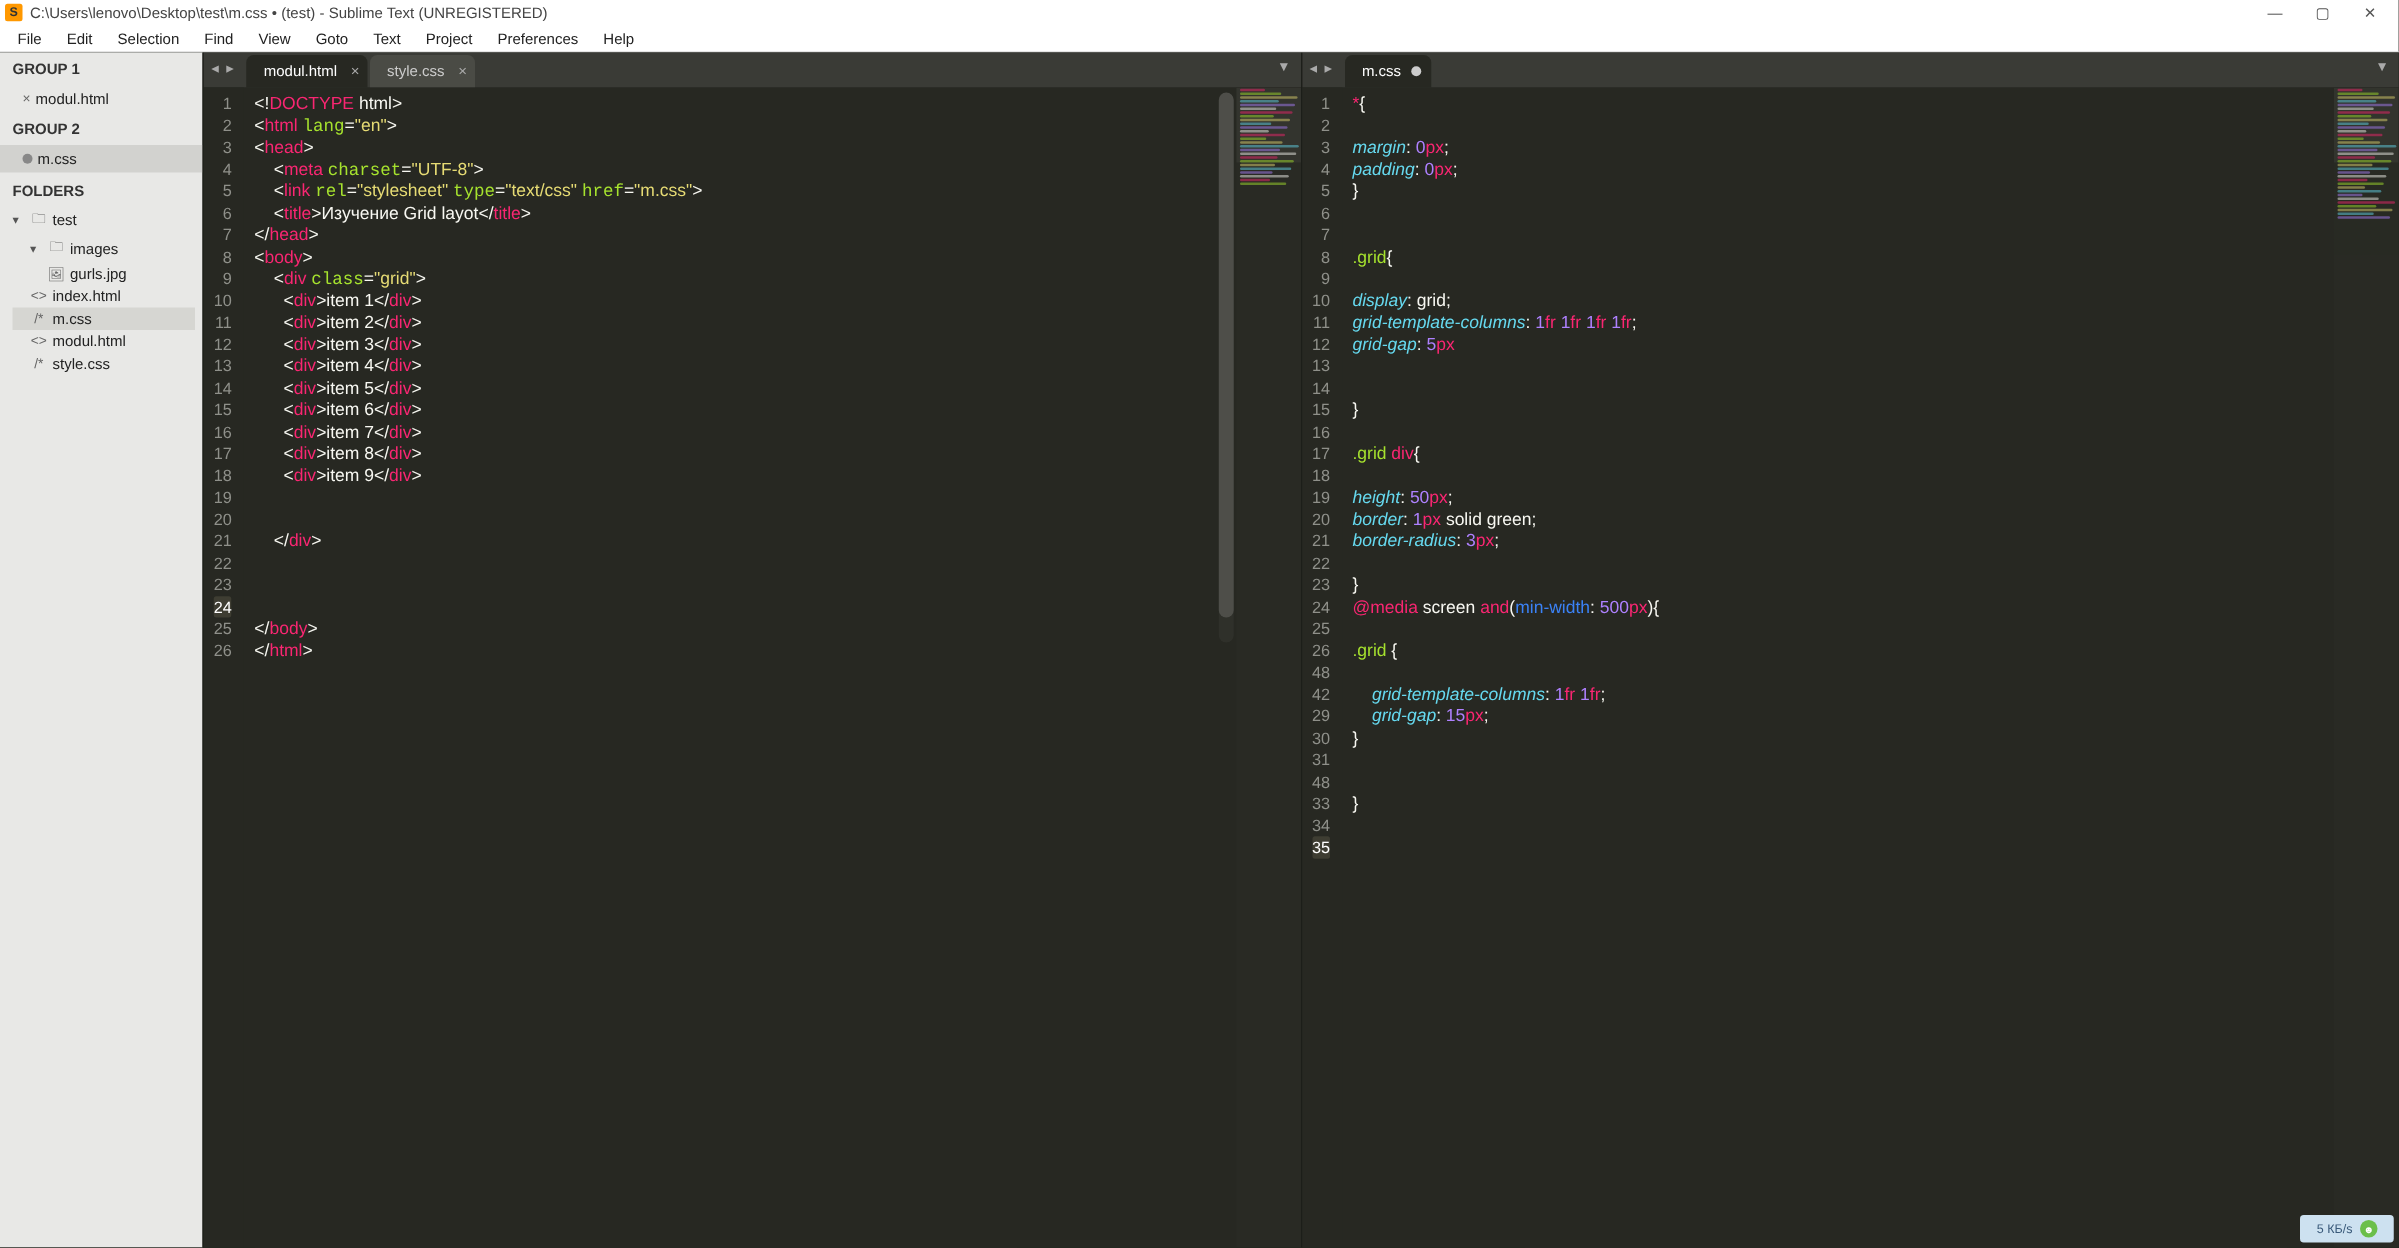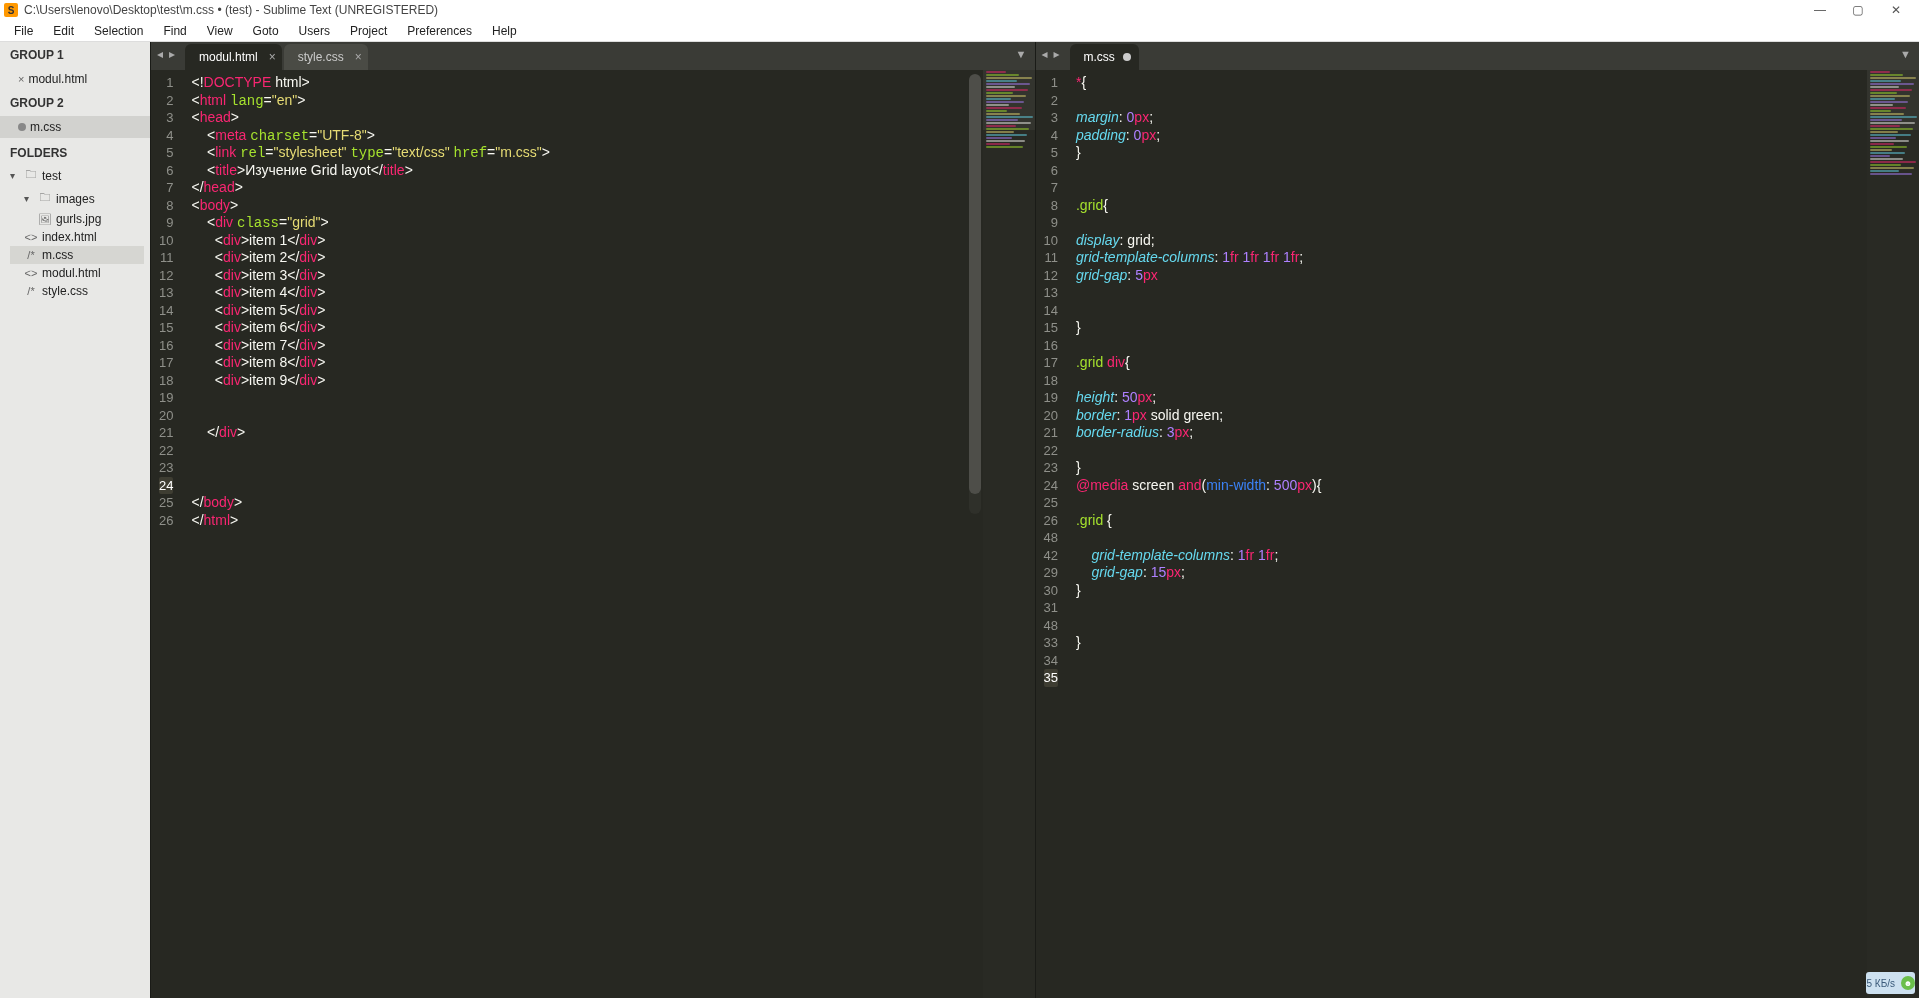--- a/index.html
+++ b/index.html
@@ -12,21 +12,21 @@
 .titlebar .winbtn { width: 38px; height: 18px; display: inline-flex; align-items: center; justify-content: center; color: #555; font-size: 12px; cursor: pointer; }
 
 
 .menubar { height: 22px; background: #fff; display: flex; align-items: center; padding: 0 4px; color: #222; font-size: 12px; border-bottom: 1px solid #ddd; }
 .menubar .mitem { padding: 2px 10px; cursor: pointer; }
 
 
 .main { display: flex; height: calc(998px - 20px - 22px); background: #272822; }
 
 
-.sidebar { width: 150px; background: #e8e8e6; color: #222; font-size: 12px; overflow: hidden; }
+.sidebar { width: 162px; background: #e8e8e6; color: #222; font-size: 12px; overflow: hidden; }
 .sidebar .grouphdr { padding: 6px 10px; font-weight: bold; color: #333; font-size: 12px; }
 .sidebar .openfile { padding: 4px 10px 4px 18px; display: flex; align-items: center; gap: 4px; cursor: pointer; }
 .sidebar .openfile.active { background: #d2d2cf; }
 .sidebar .openfile .dot, .tab .dot { width: 8px; height: 8px; border-radius: 50%; background: #888; display: inline-block; }
 .sidebar .openfile .closex { color: #666; font-size: 11px; }
 .sidebar .foldershdr { padding: 8px 10px 4px; font-weight: bold; color: #333; }
 .sidebar .tree { padding: 0 6px 8px 10px; }
 .sidebar .tree .row { display: flex; align-items: center; gap: 4px; padding: 2px 0; cursor: pointer; }
 .sidebar .tree .indent1 { padding-left: 14px; }
 .sidebar .tree .indent2 { padding-left: 28px; }
@@ -65,21 +65,21 @@
 .p-text { color: #f8f8f2; }
 .p-punct { color: #f8f8f2; }
 .p-selector { color: #a6e22e; }
 .p-prop { color: #66d9ef; font-style: italic; }
 .p-num { color: #ae81ff; }
 .p-unit { color: #f92672; }
 .p-kw { color: #f92672; }
 .p-paren { color: #f8f8f2; }
 .p-media { color: #3b82f6; }
 
-.watermark { position: fixed; right: 4px; bottom: 4px; background: #cde1f0; color: #3a5a7a; font-size: 10px; padding: 4px 0; border-radius: 3px; display: flex; align-items: center; gap: 6px; text-align: right; }
+.watermark { position: fixed; right: 4px; bottom: 4px; background: #cde1f0; color: #3a5a7a; font-size: 10px; padding: 4px 13px; border-radius: 3px; display: flex; align-items: center; gap: 6px; text-align: right; }
 .watermark .bubble { width: 14px; height: 14px; background: #6bbf4a; border-radius: 50%; display: inline-flex; align-items: center; justify-content: center; color: #fff; font-size: 8px; }
 
 .scrollbar-v { position: absolute; right: 54px; top: 4px; width: 12px; height: 440px; background: rgba(255,255,255,0.04); border-radius: 6px; }
 .scrollbar-v .thumb { width: 100%; height: 420px; background: rgba(255,255,255,0.15); border-radius: 6px; }
 </style>
 </head>
 <body>
 
 <div class="titlebar">
   <span class="appicon">S</span>
@@ -90,21 +90,21 @@
   <span class="winbtn">✕</span>
 </div>
 
 <div class="menubar">
   <span class="mitem"><span>File</span></span>
   <span class="mitem"><span>Edit</span></span>
   <span class="mitem"><span>Selection</span></span>
   <span class="mitem"><span>Find</span></span>
   <span class="mitem"><span>View</span></span>
   <span class="mitem"><span>Goto</span></span>
-  <span class="mitem"><span>Users</span></span>
+  <span class="mitem"><span>Text</span></span>
   <span class="mitem"><span>Project</span></span>
   <span class="mitem"><span>Preferences</span></span>
   <span class="mitem"><span>Help</span></span>
 </div>
 
 <div class="main">
 
   <div class="sidebar">
     <div class="grouphdr">GROUP 1</div>
     <div class="openfile">

